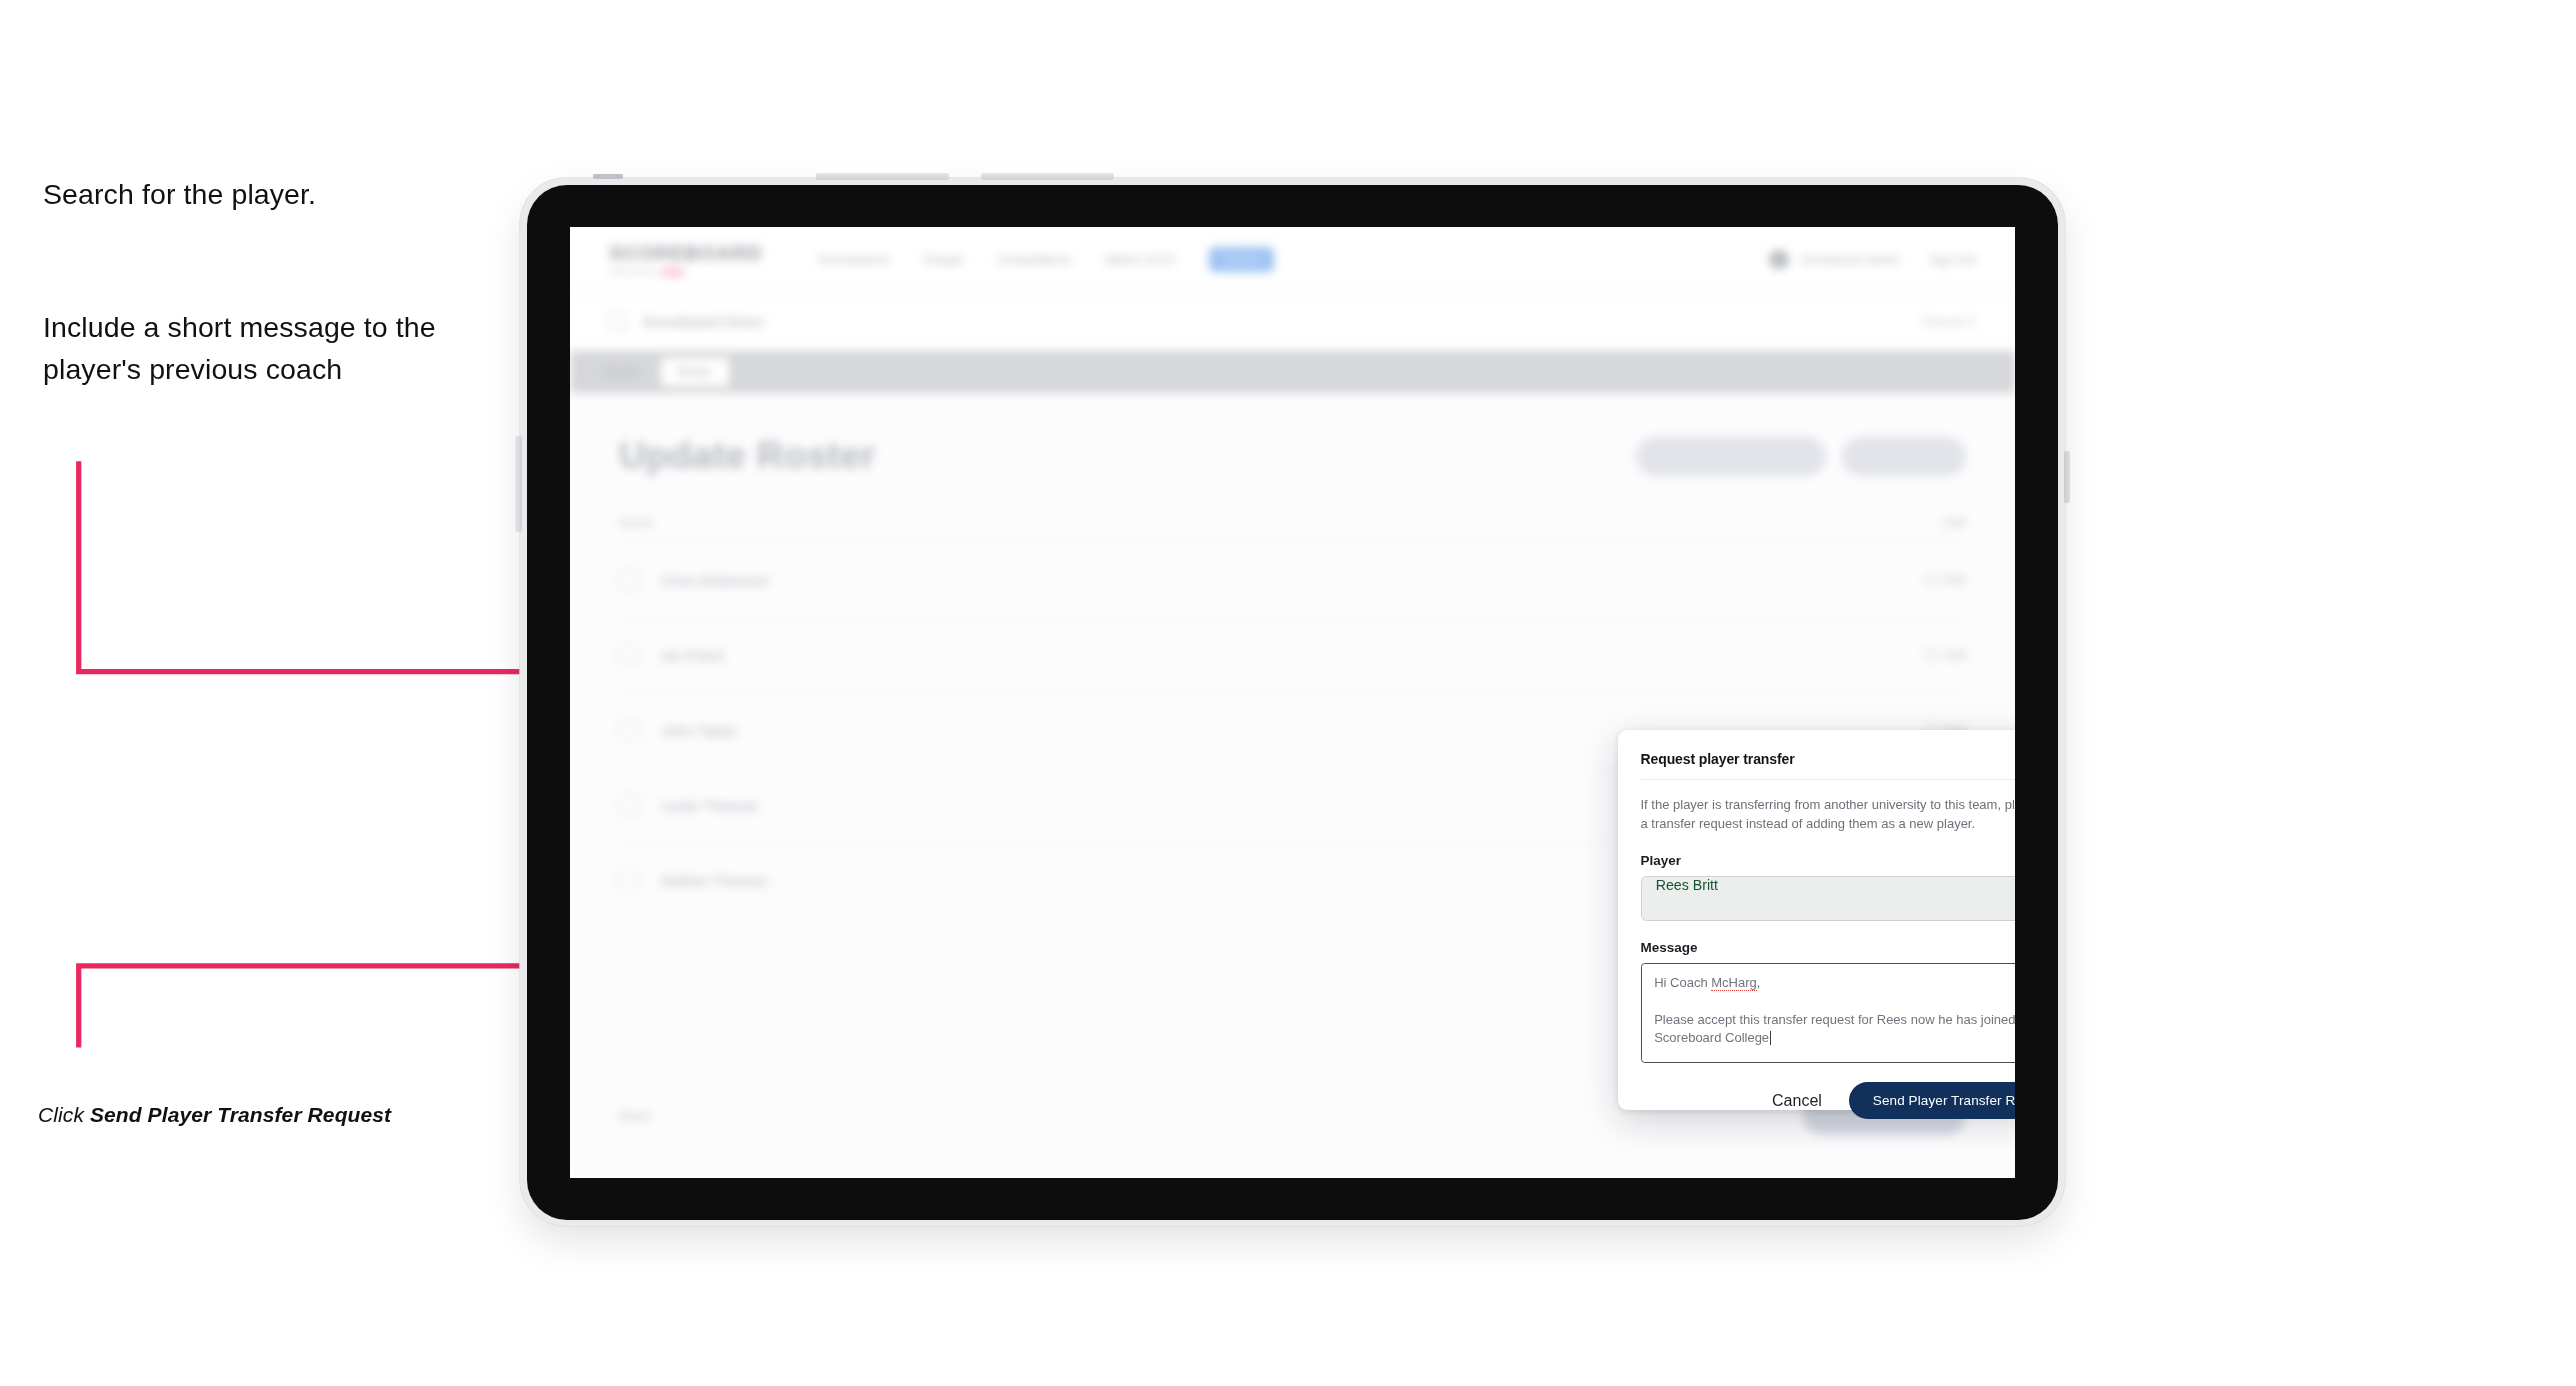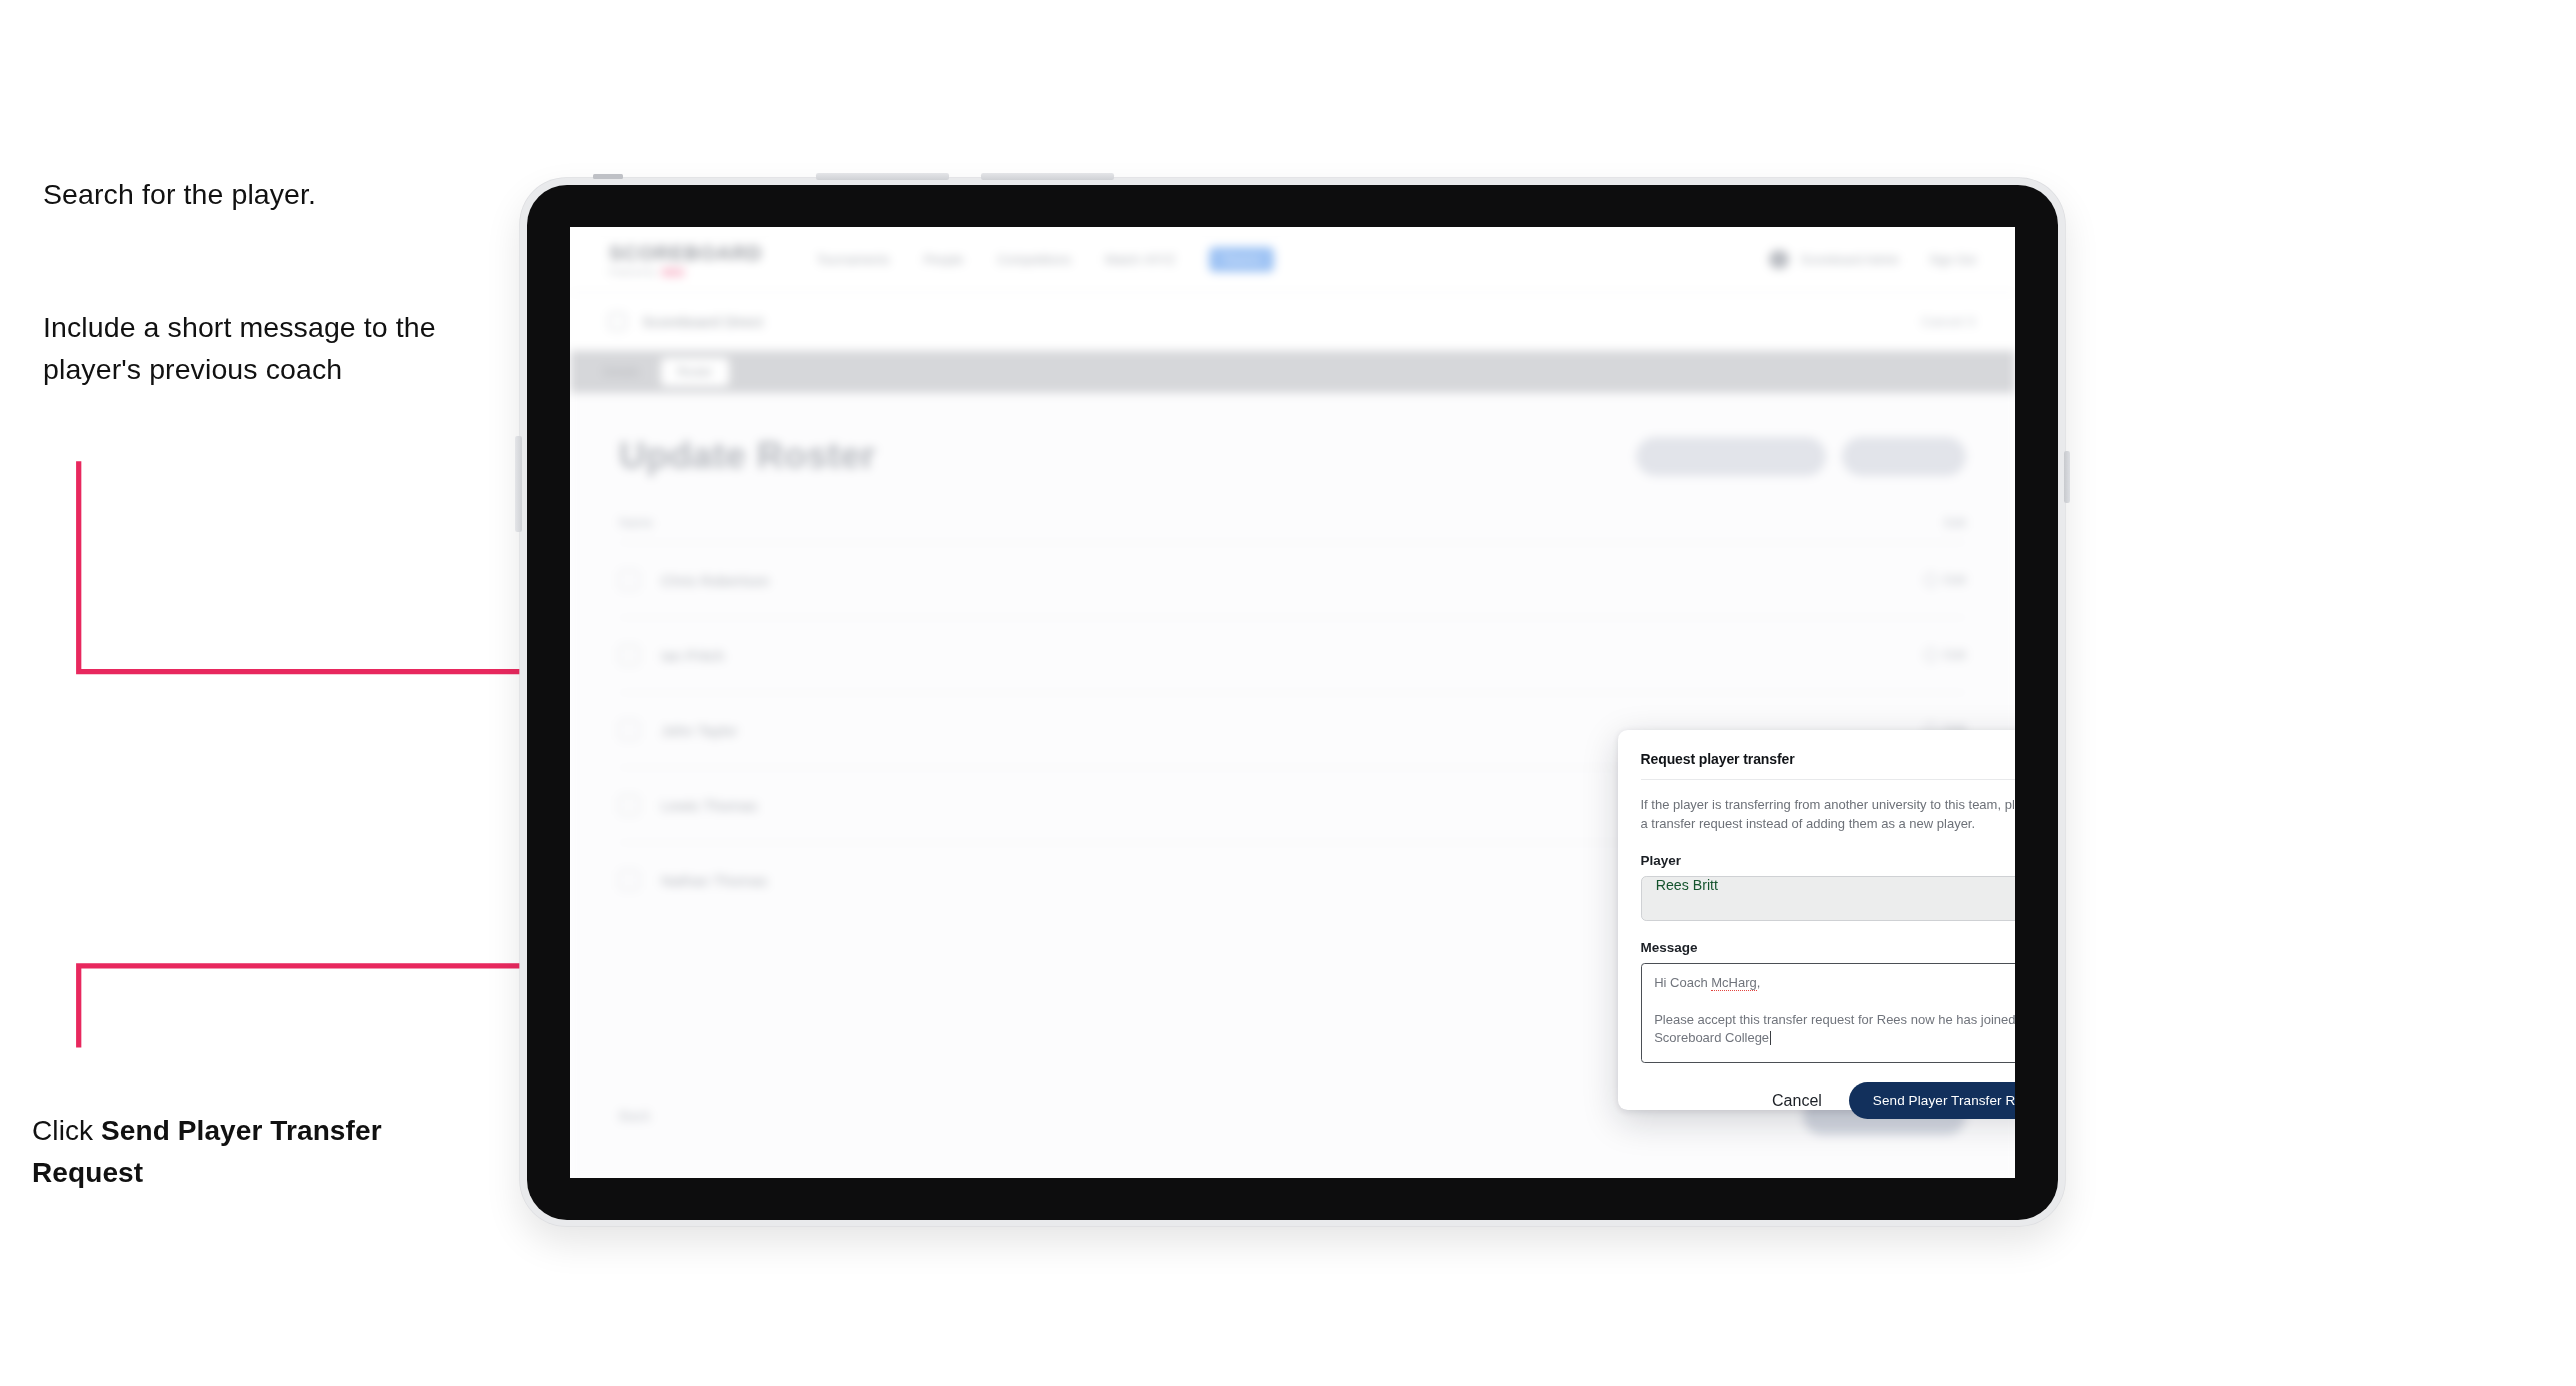--- a/index.html
+++ b/index.html
@@ -16,21 +16,21 @@
     position: absolute;
     color: #111111;
     font-size: 28.5px;
     line-height: 1.47;
     letter-spacing: 0.1px;
     font-weight: 400;
     white-space: pre-line;
   }
   #annot-search { left: 43px; top: 174px; width: 464px; }
   #annot-message { left: 43px; top: 276px; width: 419px; margin-top: 31px; }
-  #annot-click { left: 32px; top: 1067px; width: 449px; font-size: 28px; line-height: 1.52; }
+  #annot-click { left: 38px; top: 1067px; width: 449px; font-size: 21px; line-height: 1.52; font-style: italic; }
   #annot-click b { font-weight: 700; }
 
   
   #arrows { position: absolute; left: 0; top: 0; width: 2576px; height: 1386px; pointer-events: none; }
 
   
   #device {
     position: absolute;
     left: 520px; top: 178px;
     width: 1545px; height: 1048px;

